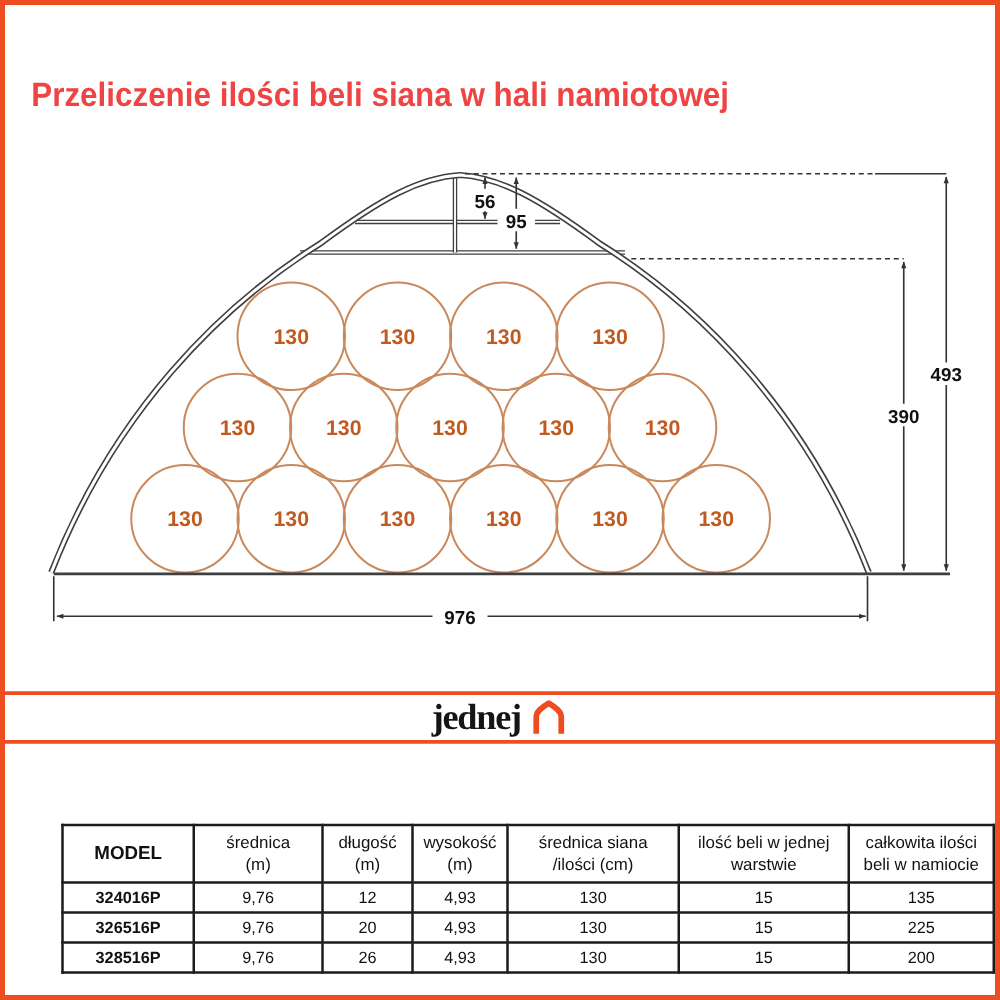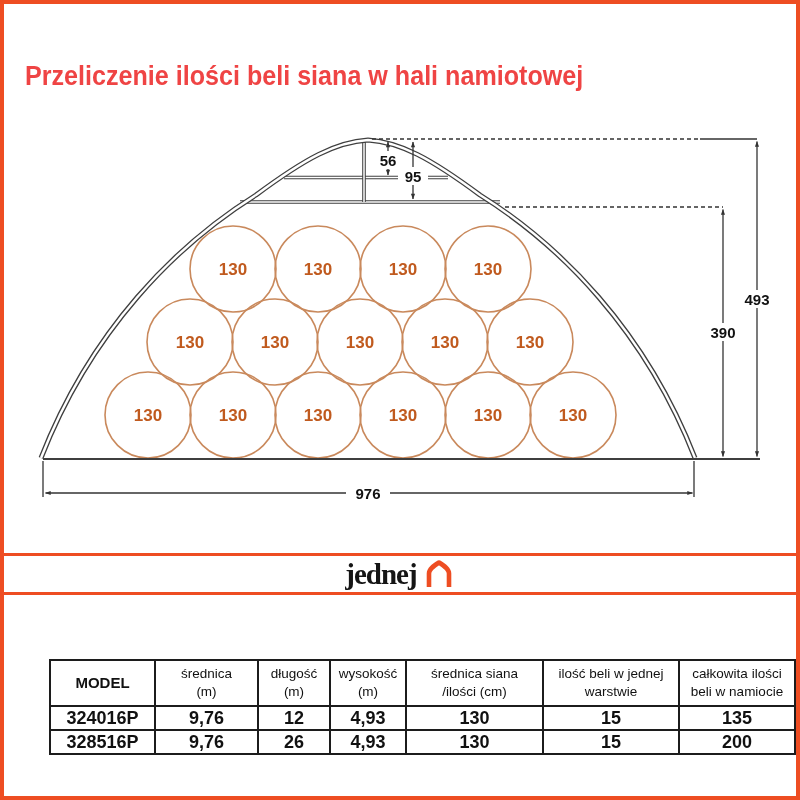--- a/index.html
+++ b/index.html
@@ -35,25 +35,25 @@
   .logo-text{
     font-family:"Liberation Serif",serif;font-weight:bold;font-size:29px;
     letter-spacing:-1px;color:#151515;line-height:1;
   }
   .spec-table{
     position:absolute;left:26px;top:655px;width:745px;
     border-collapse:collapse;table-layout:fixed;margin-left:19px;
   }
   .spec-table th,.spec-table td{
     border:2px solid #1c1c1c;text-align:center;vertical-align:middle;
-    padding:0;color:#111;font-weight:bold;
+    padding:0;color:#111;
   }
   .spec-table thead th{height:44px;font-weight:normal;font-size:13.5px;line-height:18px;}
   .spec-table thead th.model-h{font-weight:bold;font-size:15px;}
-  .spec-table tbody td{height:22px;font-size:18px;line-height:20px;}
+  .spec-table tbody td{height:22px;font-size:13px;line-height:20px;}
   .spec-table tbody td.model-c{font-weight:bold;}
 </style>
 </head>
 <body>
 
 <div class="title"><span>Przeliczenie ilości beli siana w hali namiotowej</span></div>
 
 <svg id="diagram" width="800" height="545" viewBox="0 0 800 545" xmlns="http://www.w3.org/2000/svg">
   <defs>
     <marker id="arr" viewBox="0 0 10 10" refX="9.5" refY="5" markerWidth="10" markerHeight="4.2" orient="auto-start-reverse">
@@ -193,20 +193,29 @@
       <tr>
         <td class="model-c">324016P</td>
         <td>9,76</td>
         <td>12</td>
         <td>4,93</td>
         <td>130</td>
         <td>15</td>
         <td>135</td>
       </tr>
       <tr>
+        <td class="model-c">326516P</td>
+        <td>9,76</td>
+        <td>20</td>
+        <td>4,93</td>
+        <td>130</td>
+        <td>15</td>
+        <td>225</td>
+      </tr>
+      <tr>
         <td class="model-c">328516P</td>
         <td>9,76</td>
         <td>26</td>
         <td>4,93</td>
         <td>130</td>
         <td>15</td>
         <td>200</td>
       </tr>
     </tbody>
 </table>

